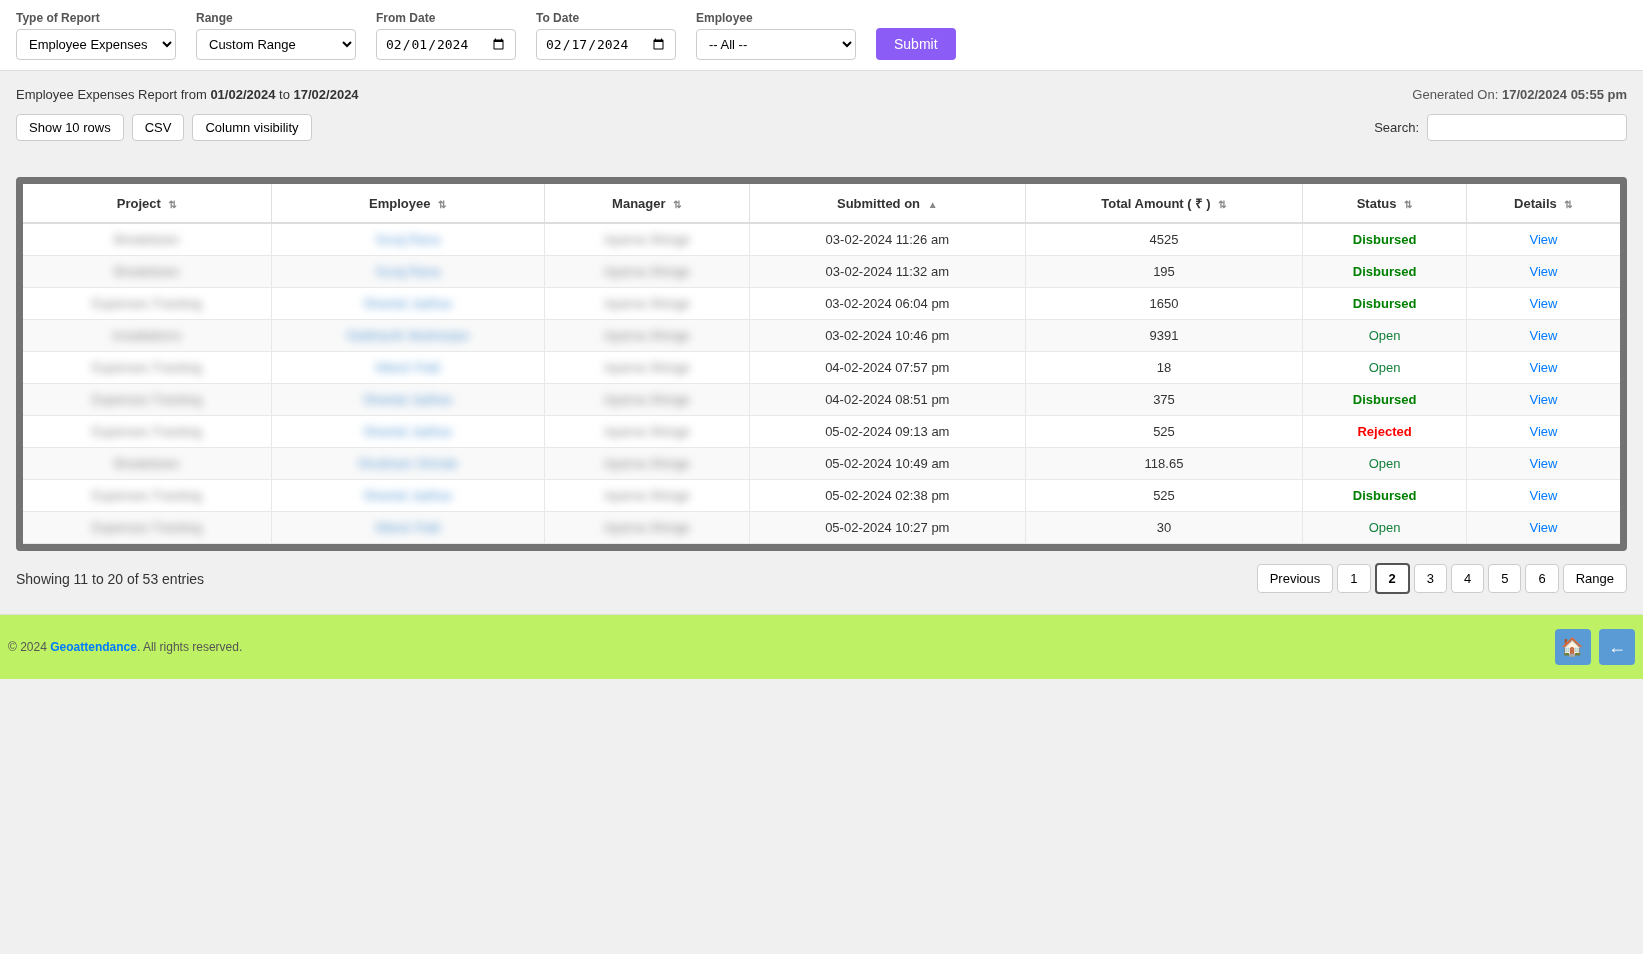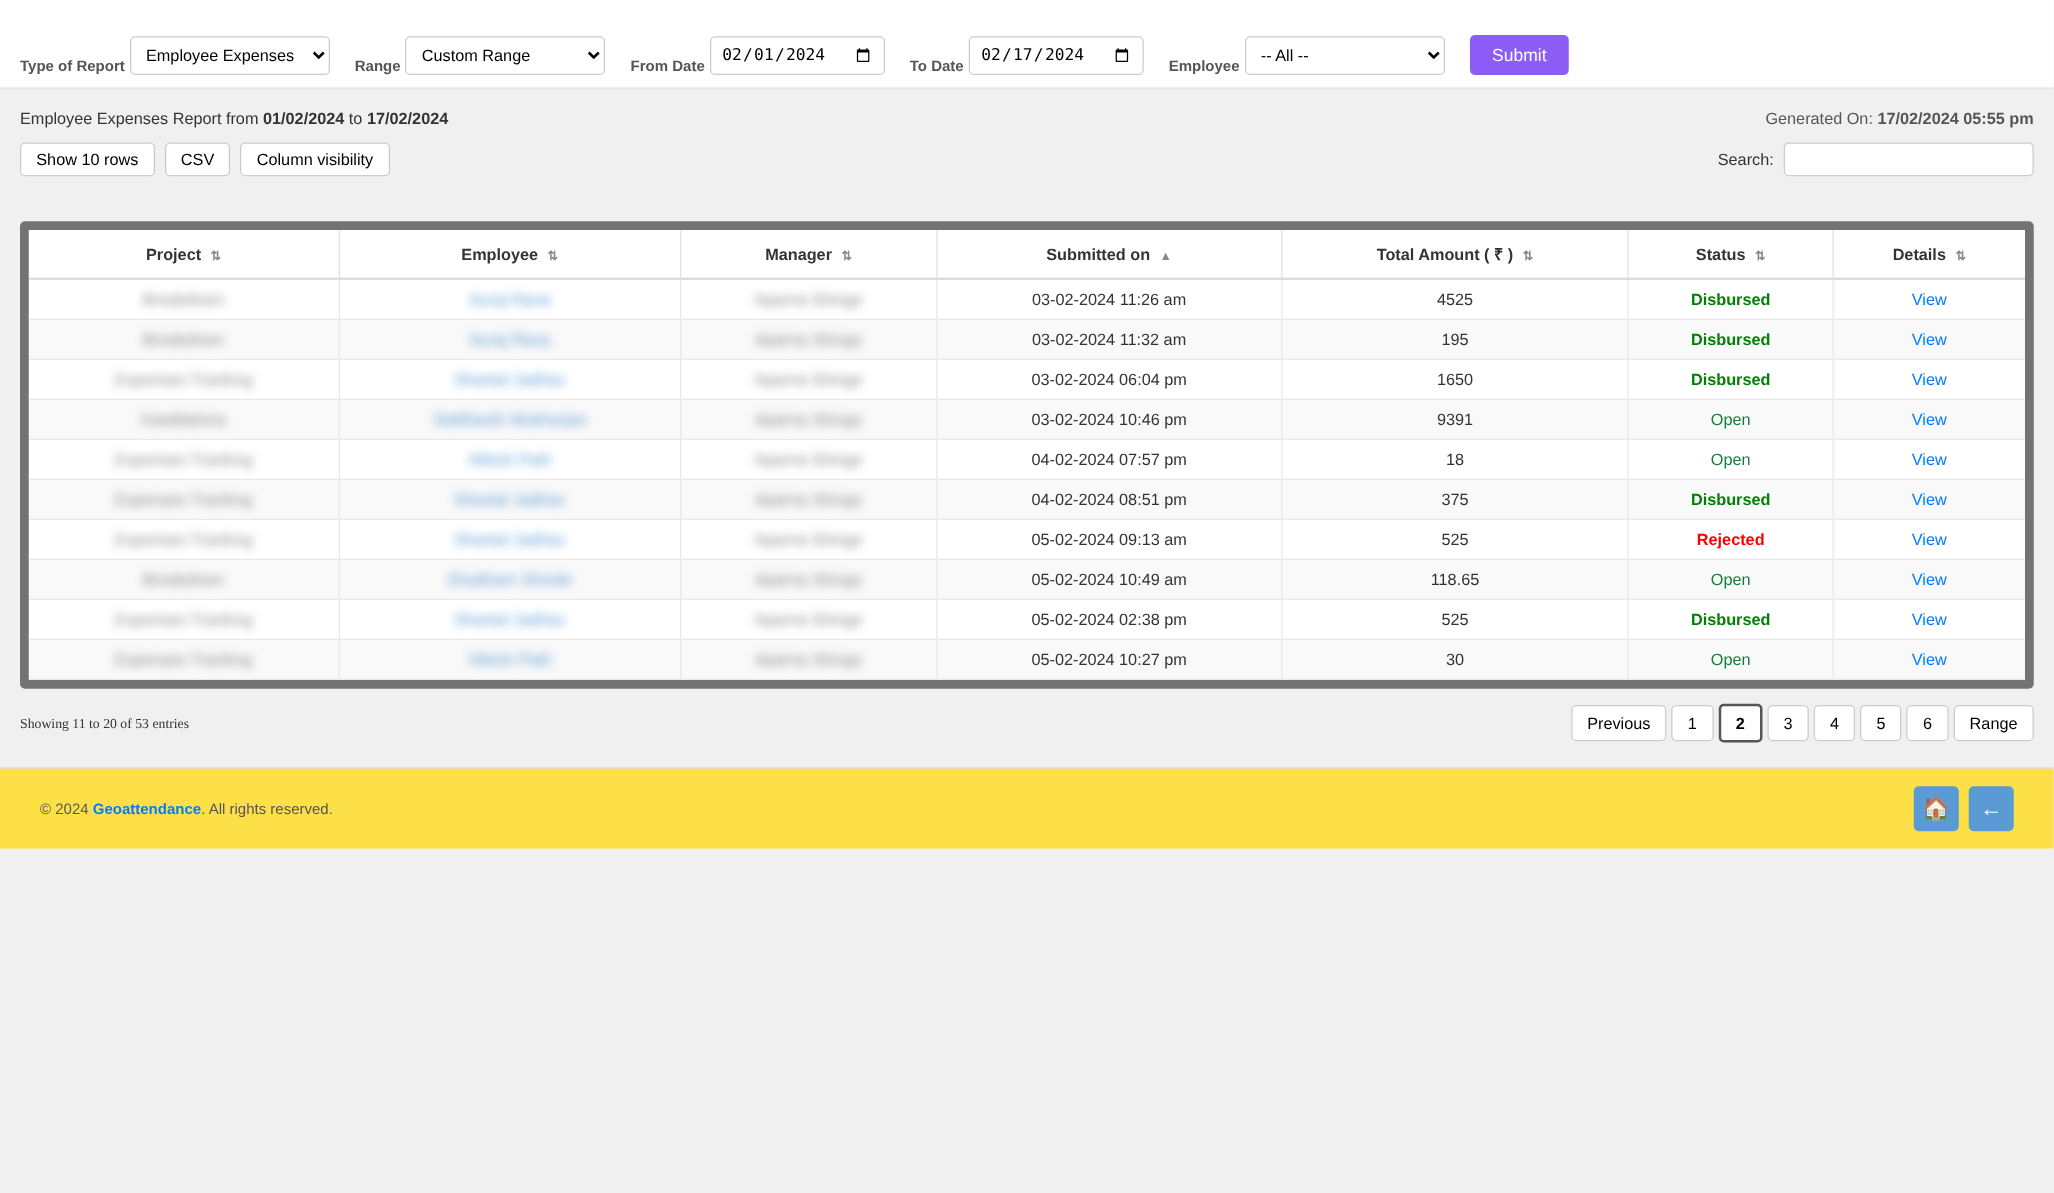--- a/index.html
+++ b/index.html
@@ -1,18 +1,18 @@
 <!DOCTYPE html>
 <html><head>
   <meta charset="utf-8">
   <style>
     * { box-sizing: border-box; margin: 0; padding: 0; }
     body { font-family: Arial, sans-serif; font-size: 13px; background: #f0f0f0; color: #333; }
     .top-bar { background: #fff; padding: 10px 16px; display: flex; align-items: flex-end; gap: 20px; border-bottom: 1px solid #ddd; flex-wrap: wrap; }
-    .field-group { display: flex; gap: 4px; align-items: flex-end; }
+    .field-group { display: flex; flex-direction: column; gap: 4px; }
     .field-group label { font-size: 12px; color: #555; font-weight: 600; }
     .field-group select, .field-group input[type="date"] { border: 1px solid #ccc; border-radius: 4px; padding: 6px 8px; font-size: 13px; background: #fff; }
     .field-group select { min-width: 160px; }
     .field-group input[type="date"] { min-width: 140px; }
     .employee-select { min-width: 200px; }
     .submit-btn { background: #8b5cf6; color: #fff; border: none; border-radius: 4px; padding: 8px 18px; font-size: 14px; cursor: pointer; margin-top: 18px; }
 
     .content { padding: 16px; }
     .report-header { display: flex; justify-content: space-between; align-items: center; margin-bottom: 12px; }
     .report-title { font-size: 13px; color: #333; }
@@ -38,27 +38,27 @@
     tbody td { padding: 8px 12px; text-align: center; border-right: 1px solid #e8e8e8; }
     tbody td:last-child { border-right: none; }
     .blurred { filter: blur(4px); color: #888; user-select: none; }
     .status-disbursed { color: green; font-weight: 600; }
     .status-open { color: #15803d; }
     .status-rejected { color: red; font-weight: 600; }
     .link-view { color: #007bff; cursor: pointer; text-decoration: none; }
     .employee-link { color: #5b9bd5; cursor: pointer; text-decoration: none; }
 
     .pagination-bar { display: flex; justify-content: space-between; align-items: center; padding: 12px 0 4px 0; }
-    .showing-text { font-size: 11px; color: #333; font-family: Liberation Serif, serif; }
+    .showing-text { font-size: 14px; color: #333; }
     .pagination { display: flex; align-items: center; gap: 4px; }
     .page-btn { border: 1px solid #ccc; background: #fff; border-radius: 4px; padding: 6px 12px; font-size: 13px; cursor: pointer; }
     .page-btn.active { background: #fff; border: 2px solid #555; font-weight: bold; }
     .page-nav { border: 1px solid #ccc; background: #fff; border-radius: 4px; padding: 6px 12px; font-size: 13px; cursor: pointer; }
 
-    .footer { padding: 14px 32px; font-size: 12px; color: #555; display: flex; justify-content: space-between; align-items: center; border-top: 1px solid #ddd; background: #fde047; }
+    .footer { padding: 14px 8px; font-size: 12px; color: #555; display: flex; justify-content: space-between; align-items: center; border-top: 1px solid #ddd; background: #bef264; }
     .footer-brand { color: #007bff; font-weight: bold; }
     .footer-icons { display: flex; gap: 8px; }
     .footer-icon-btn { width: 36px; height: 36px; border: none; border-radius: 4px; cursor: pointer; display: flex; align-items: center; justify-content: center; font-size: 18px; }
     .footer-icon-home { background: #5b9bd5; color: #fff; }
     .footer-icon-back { background: #5b9bd5; color: #fff; }
   </style>
 </head>
 <body>
 
 <div class="top-bar">

